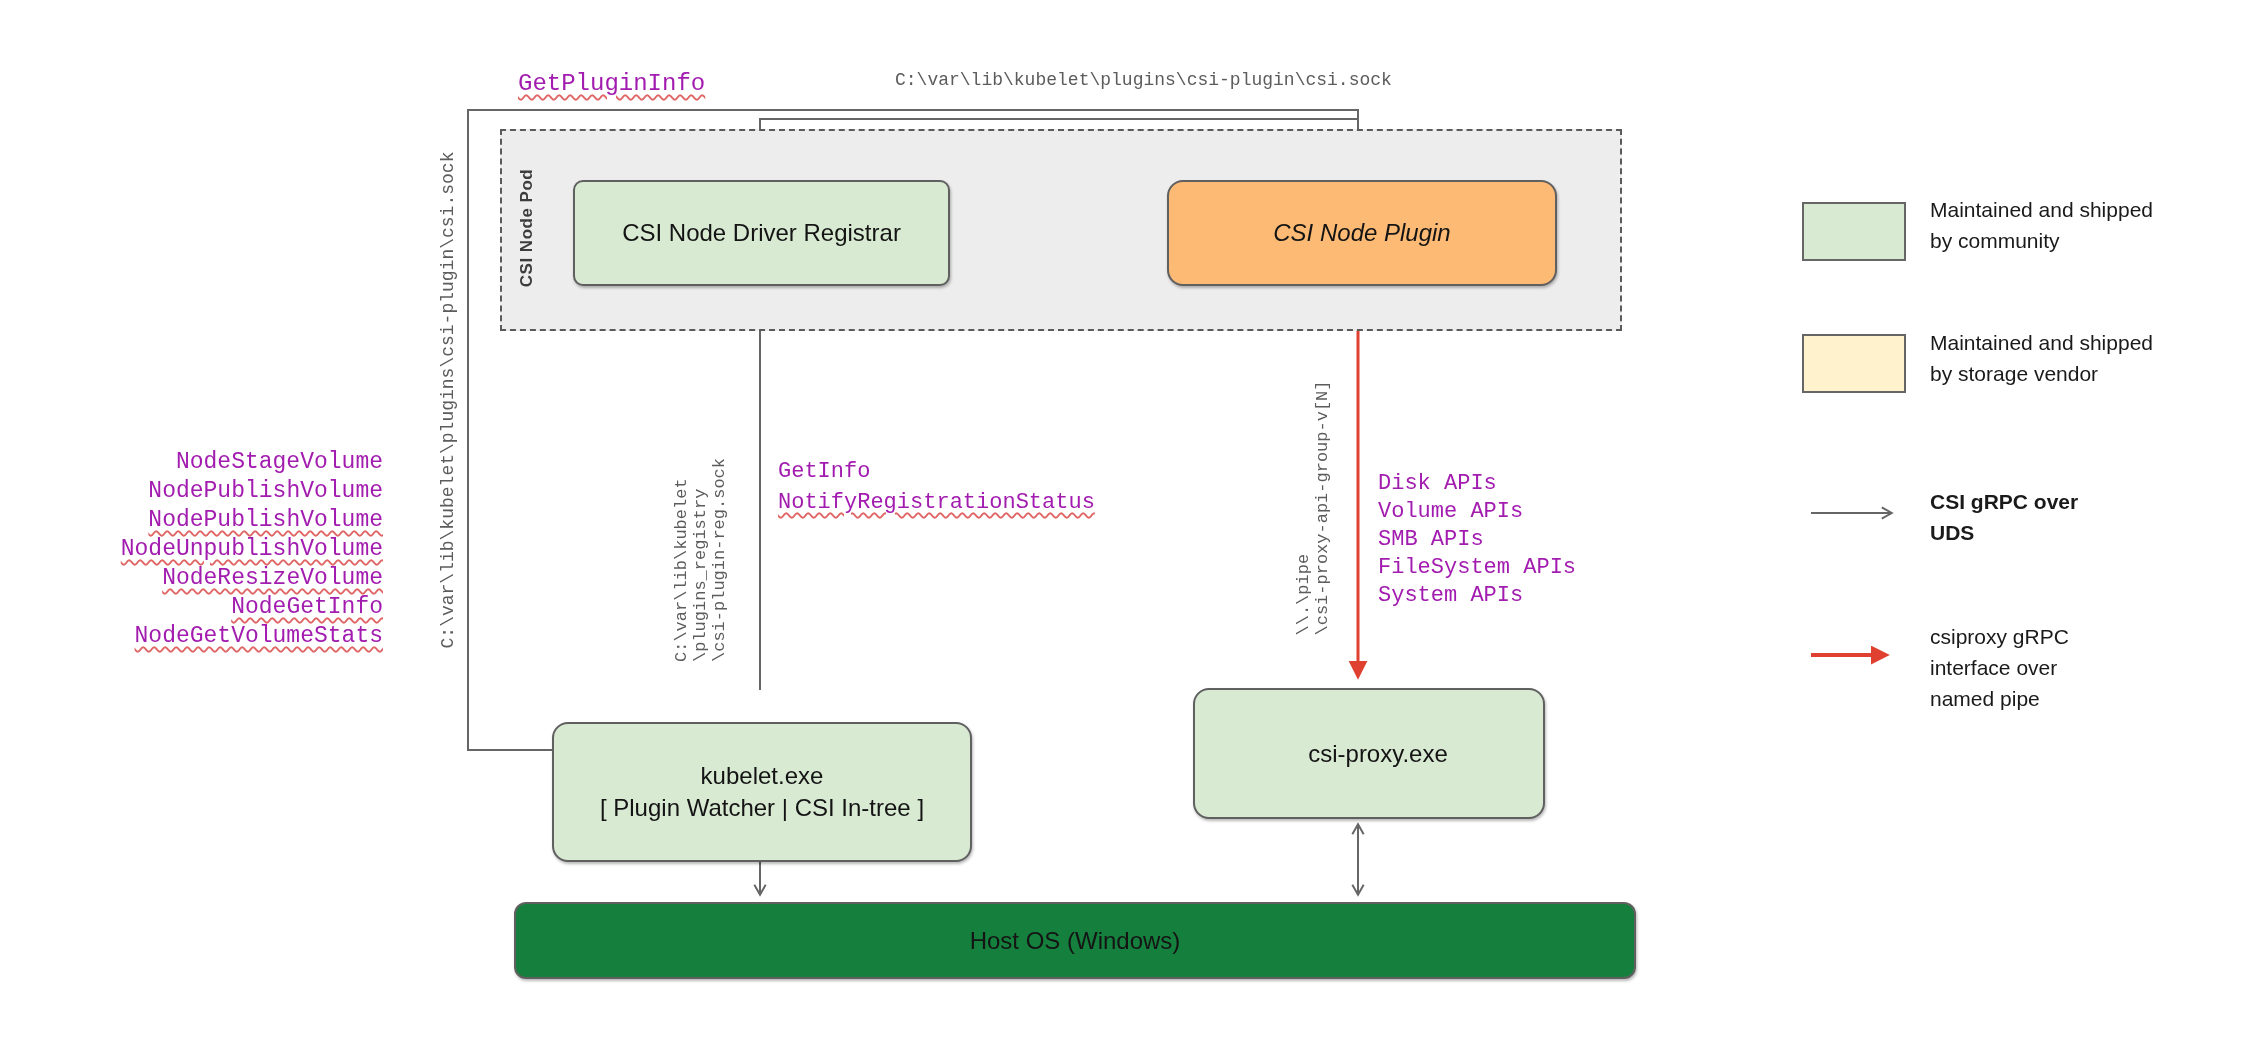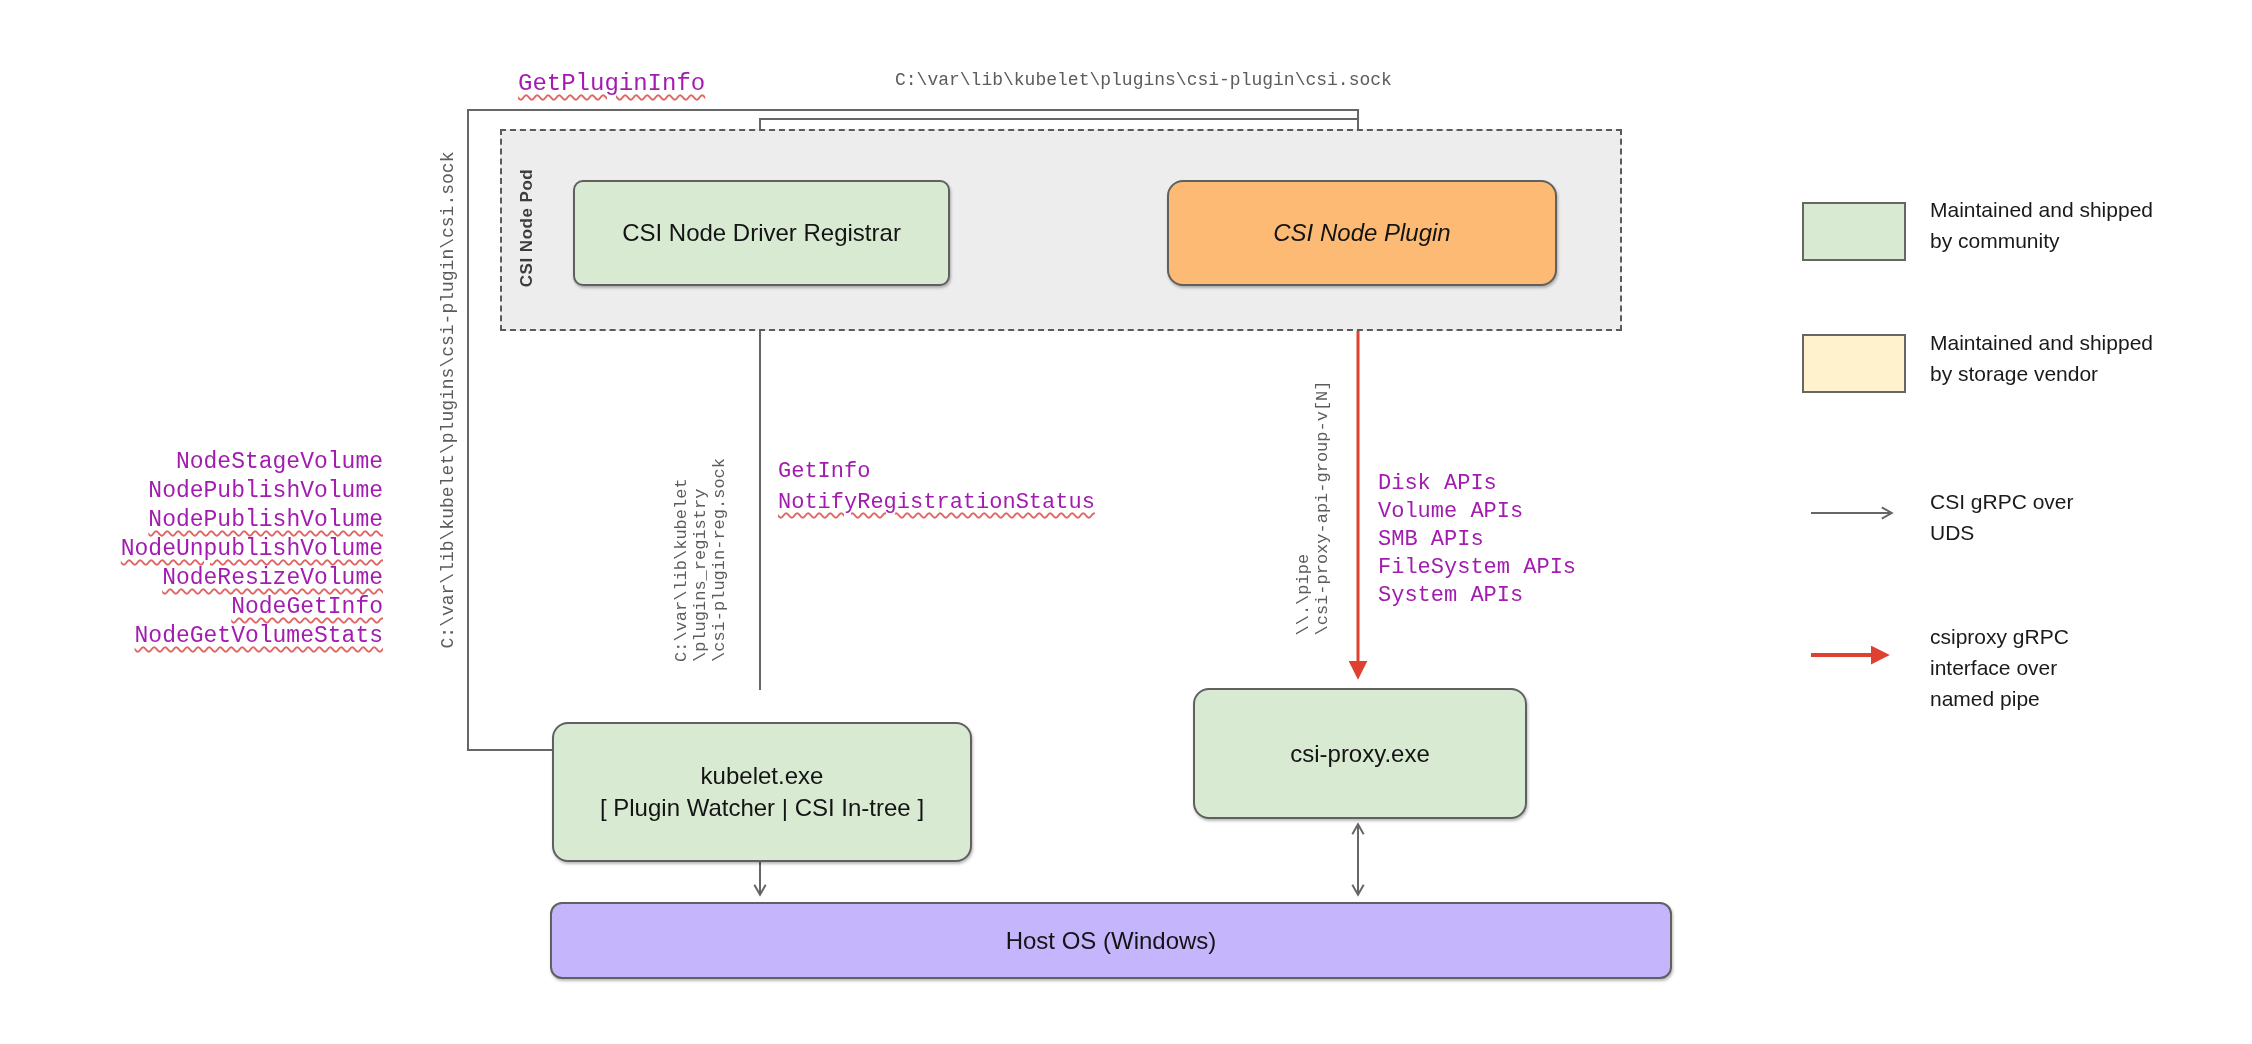--- a/index.html
+++ b/index.html
@@ -11,26 +11,26 @@
        background:#ededed;border:2px dashed #5a5a5a;}
   .pod-label{position:absolute;left:527px;top:228px;transform:translate(-50%,-50%) rotate(-90deg);
        font-size:17px;font-weight:bold;color:#3d3d3d;white-space:nowrap;letter-spacing:.5px;}
 
   .box{position:absolute;border:2px solid #606060;border-radius:16px;
        display:flex;flex-direction:column;align-items:center;justify-content:center;
        text-align:center;font-size:24px;line-height:32px;color:#141414;
        box-shadow:1px 2px 3px rgba(0,0,0,.28);}
   .green{background:#d9ead3;}
   .yellow{background:#fdba74;font-style:italic;}
-  .blue{background:#c4b5fd;border-radius:12px;margin-left:36px;}
+  .blue{background:#15803d;border-radius:12px;}
 
   .registrar{left:573px;top:180px;width:373px;height:102px;border-radius:10px;}
   .plugin{left:1167px;top:180px;width:386px;height:102px;}
   .kubelet{left:552px;top:690px;width:416px;height:136px;margin-top:32px;}
-  .csiproxy{left:1193px;top:688px;width:330px;height:127px;}
+  .csiproxy{left:1193px;top:688px;width:330px;height:127px;padding-left:18px;}
   .hostos{left:514px;top:902px;width:1118px;height:73px;}
 
   .mono{font-family:"Liberation Mono","DejaVu Sans Mono",monospace;}
   .pathtxt{color:#5c5c5c;}
   .rpctxt{color:#a21caf;}
 
   .squiggle{text-decoration-line:underline;text-decoration-style:wavy;
             text-decoration-color:#e06666;text-decoration-thickness:2px;text-underline-offset:4px;}
 
   .lbl{position:absolute;white-space:nowrap;}
@@ -44,21 +44,21 @@
 
   .node-list{left:60px;top:448px;width:323px;text-align:right;font-size:23px;line-height:29px;}
   .node-list div{white-space:nowrap;}
   .reg-rpcs{left:778px;top:456px;font-size:22px;line-height:31px;text-align:left;}
   .api-list{left:1378px;top:446px;font-size:22px;line-height:28px;text-align:left;margin-top:24px;}
 
   .legend-swatch{position:absolute;width:100px;height:55px;border:2px solid #666;}
   .sw-green{left:1802px;top:202px;background:#d9ead3;}
   .sw-yellow{left:1802px;top:334px;background:#fff2cc;}
   .legend-txt{position:absolute;left:1930px;font-size:21px;line-height:31px;color:#1a1a1a;}
-  .lt1{top:194px;} .lt2{top:327px;} .lt3{top:486px;} .lt4{top:621px;}
+  .lt1{top:194px;} .lt2{top:327px;} .lt3{top:486px;font-weight:bold;} .lt4{top:621px;}
 </style>
 </head>
 <body>
 
 <div class="canvas">
 
   <svg class="wires" viewBox="0 0 2252 1044">
     <defs>
       <marker id="chev" viewBox="0 0 12 12" refX="8.5" refY="6" markerUnits="userSpaceOnUse" markerWidth="17" markerHeight="17" orient="auto-start-reverse">
         <path d="M2,2 L9,6 L2,10" fill="none" stroke="#666666" stroke-width="1.4"></path>

